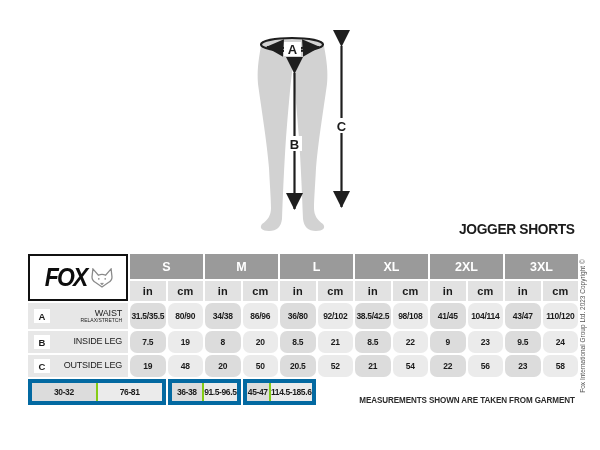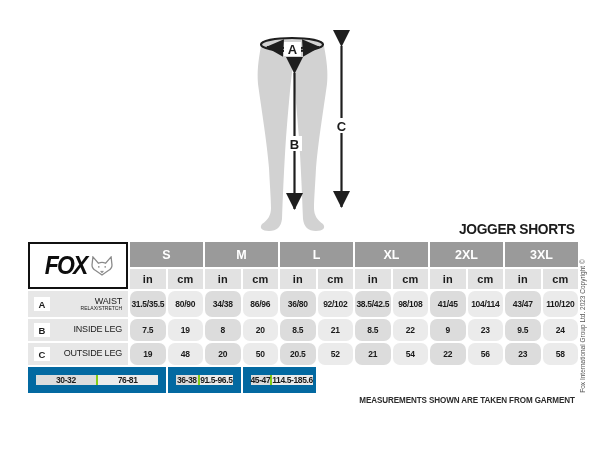--- a/index.html
+++ b/index.html
@@ -27,21 +27,21 @@
     white-space:nowrap;
   }
   .copyright {
     position:absolute; left:500px; top:320px; width:170px; height:12px;
     transform:rotate(-90deg);
     font-size:6.5px; color:#555; text-align:center; white-space:nowrap;
   }
 
   
   .size-table {
-    position:absolute; left:28px; top:242px; width:550px;
+    position:absolute; left:28px; top:254px; width:550px;
     display:grid;
     grid-template-columns:100px repeat(12, 1fr);
     grid-template-rows:25px 20px 26px 22px 22px 26px;
     gap:2px;
     background:#ffffff;
   }
   .cell { display:flex; align-items:center; justify-content:center; }
 
   .logo-cell {
     grid-column:1; grid-row:1 / 3;
@@ -75,21 +75,21 @@
 
   .val { font-size:8.5px; font-weight:bold; color:#1b1b1b; letter-spacing:-0.3px;border-radius:7px; }
   .val-in { background:#dcdcdc; }
   .val-cm { background:#ebebeb; }
 
   .fit-label-cell {
     background:#e3e3e3; border:2px solid #2b2b2b;
     font-size:9.5px; font-weight:bold; color:#1b1b1b;
   }
   .fit-pair {
-    grid-column:span 2; border:8px solid #0369a1; background:#84cc16;
+    grid-column:span 2; border:4px solid #0369a1; background:#84cc16;
     display:flex; gap:2px;
   }
   .fit-half {
     flex:1; display:flex; align-items:center; justify-content:center;
     font-size:8.5px; font-weight:bold; color:#1b1b1b; letter-spacing:-0.4px;
     white-space:nowrap;
   }
   .fit-in { background:#dcdcdc; }
   .fit-cm { background:#ebebeb; }
 </style>

